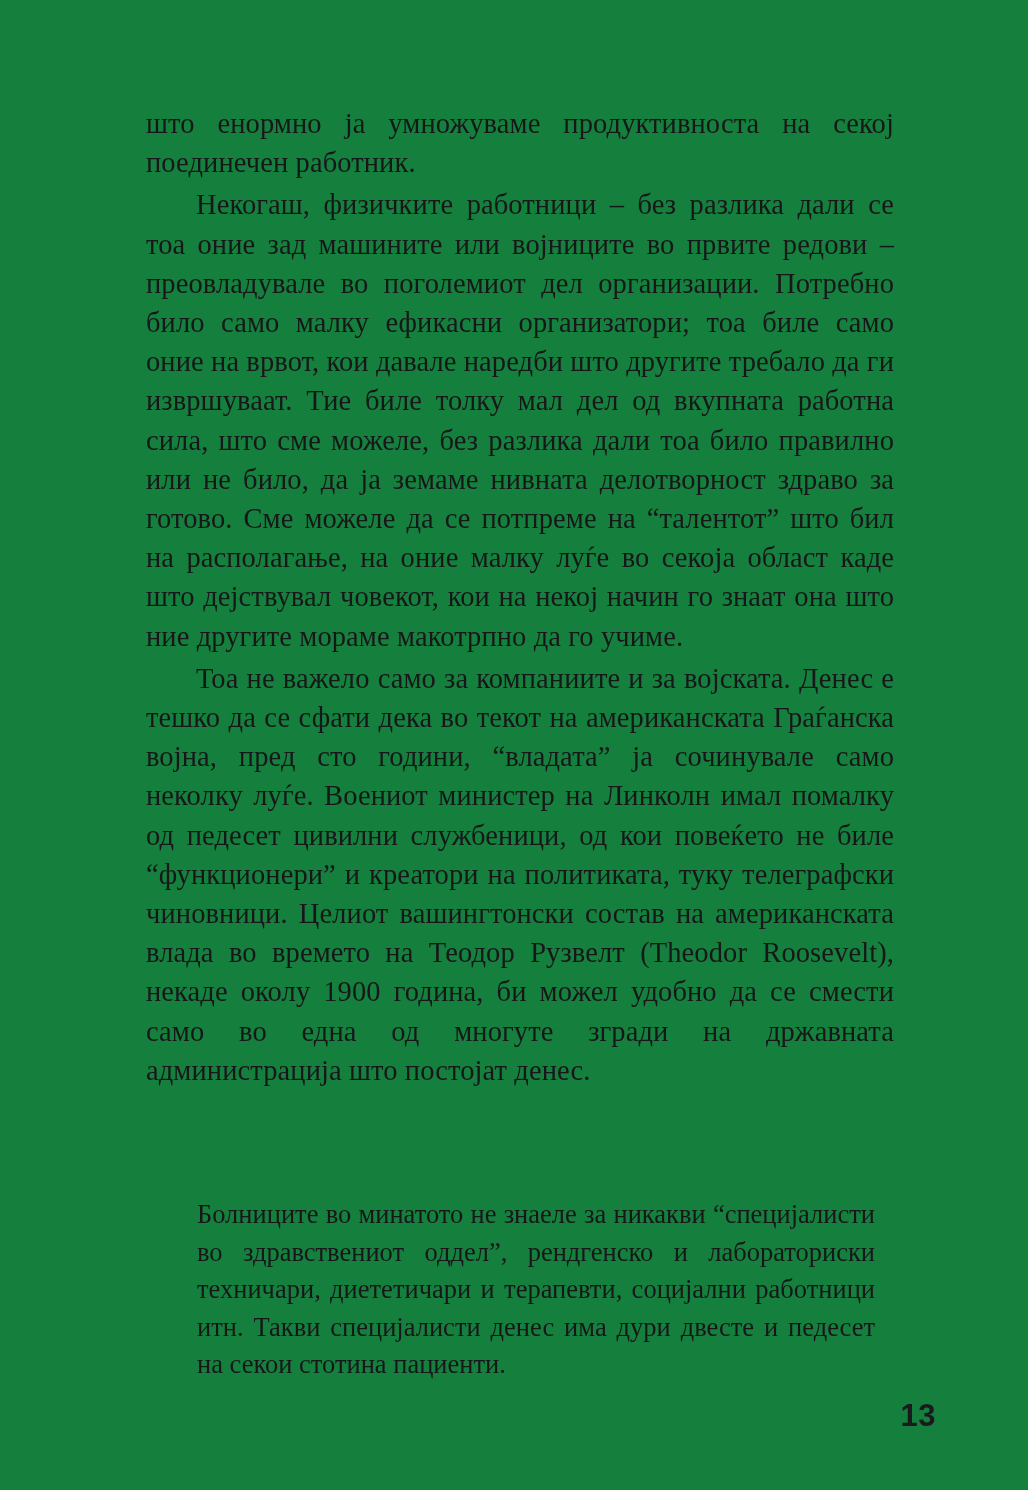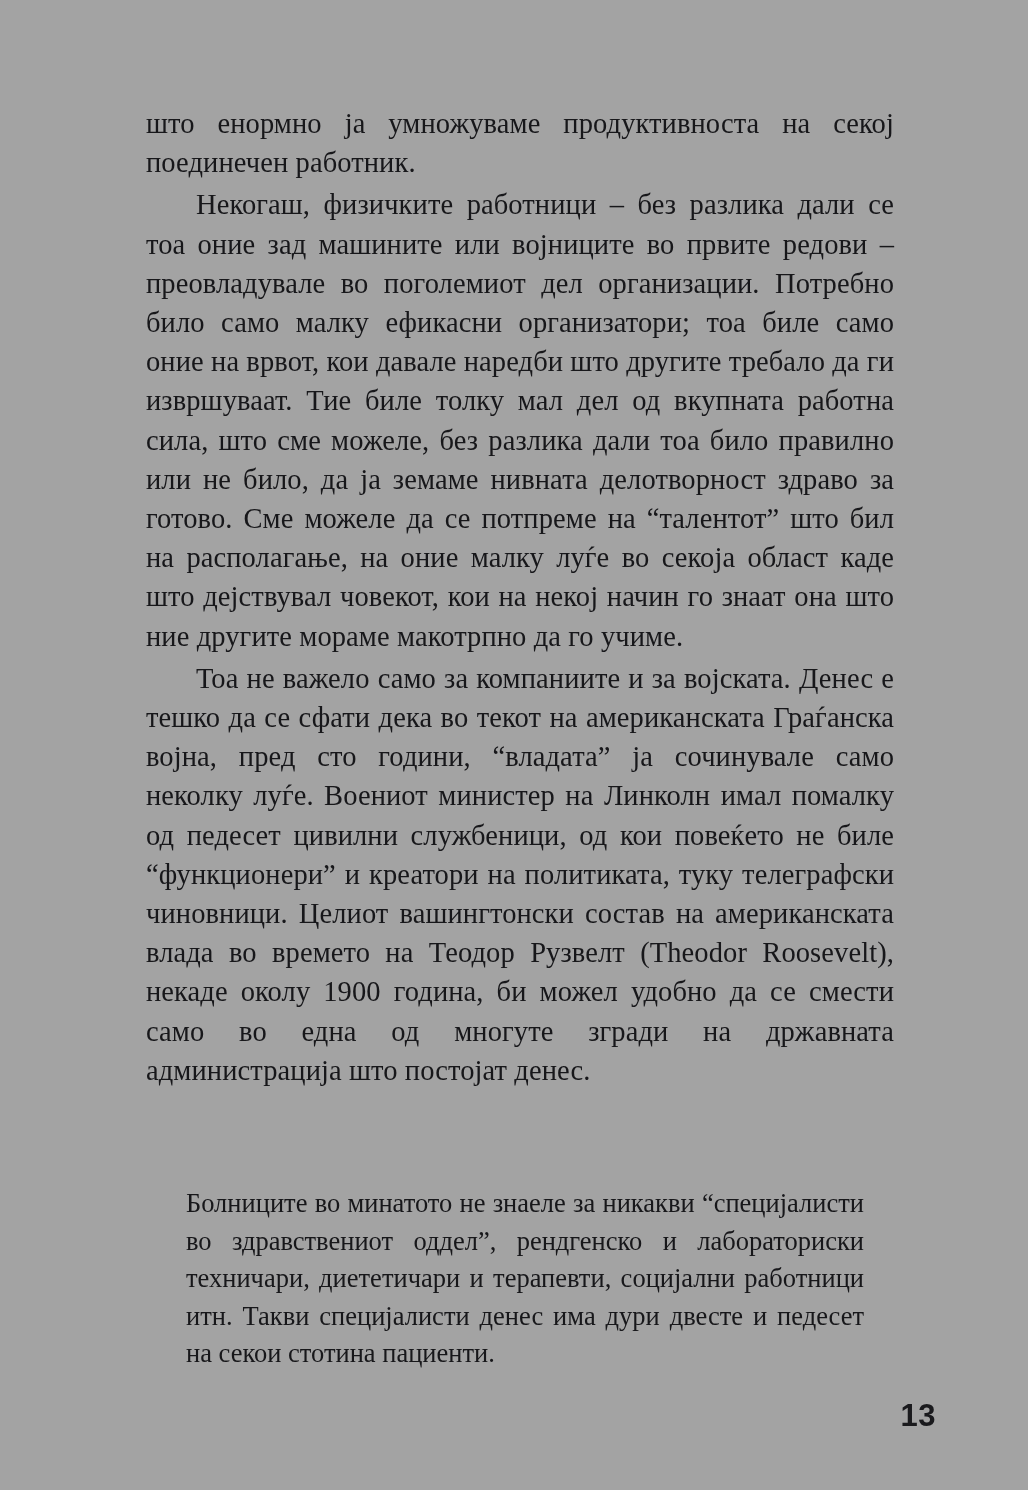--- a/index.html
+++ b/index.html
@@ -17,21 +17,21 @@
     color: #17171a;
     -webkit-font-smoothing: antialiased;
   }
 
   .page {
     position: absolute;
     left: 0;
     top: 0;
     width: 1028px;
     height: 1490px;
-    background: #a3a3a3;
+    background: #15803d;
   }
 
   .text-column {
     position: absolute;
     left: 146px;
     top: 104px;
     width: 748px;
   }
 
   .para {
@@ -61,21 +61,21 @@
   .para::after {
     content: "";
     display: inline-block;
     width: 100%;
   }
   .para.no-stretch::after {
     content: none;
   }
 
   .blockquote {
-    margin: 5px;
+    margin: 16px;
     padding: 0;
     position: absolute;
     left: 181px;
     top: 1180px;
     width: 678px;
   }
 
   .quote-para {
     margin: 0;
     font-size: 26.5px;

